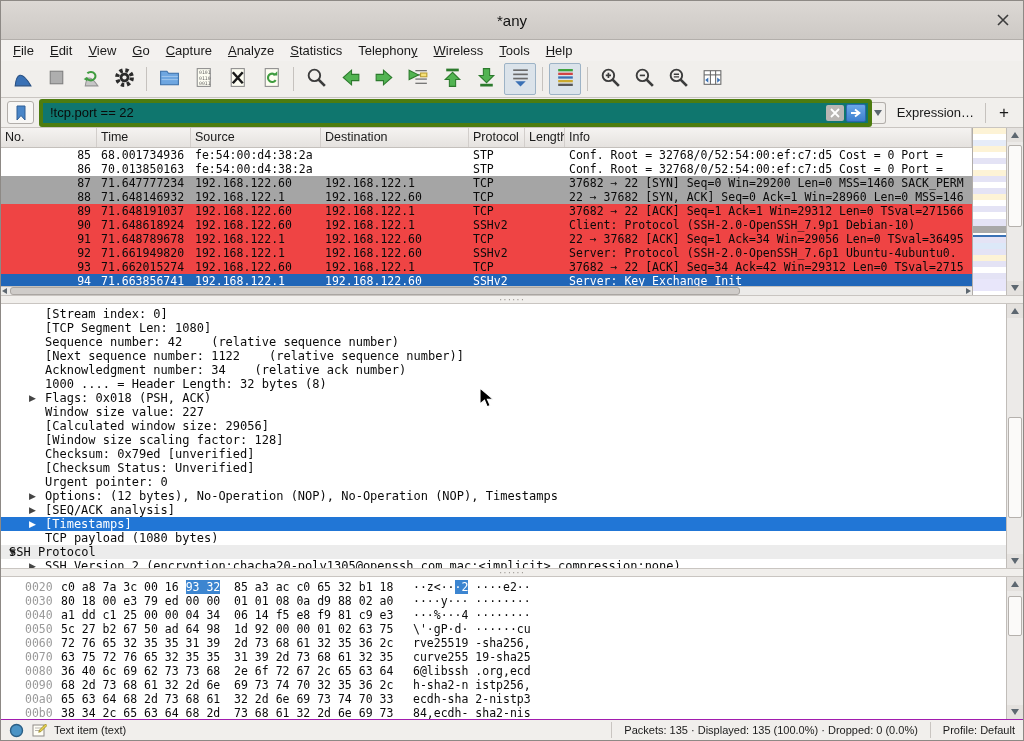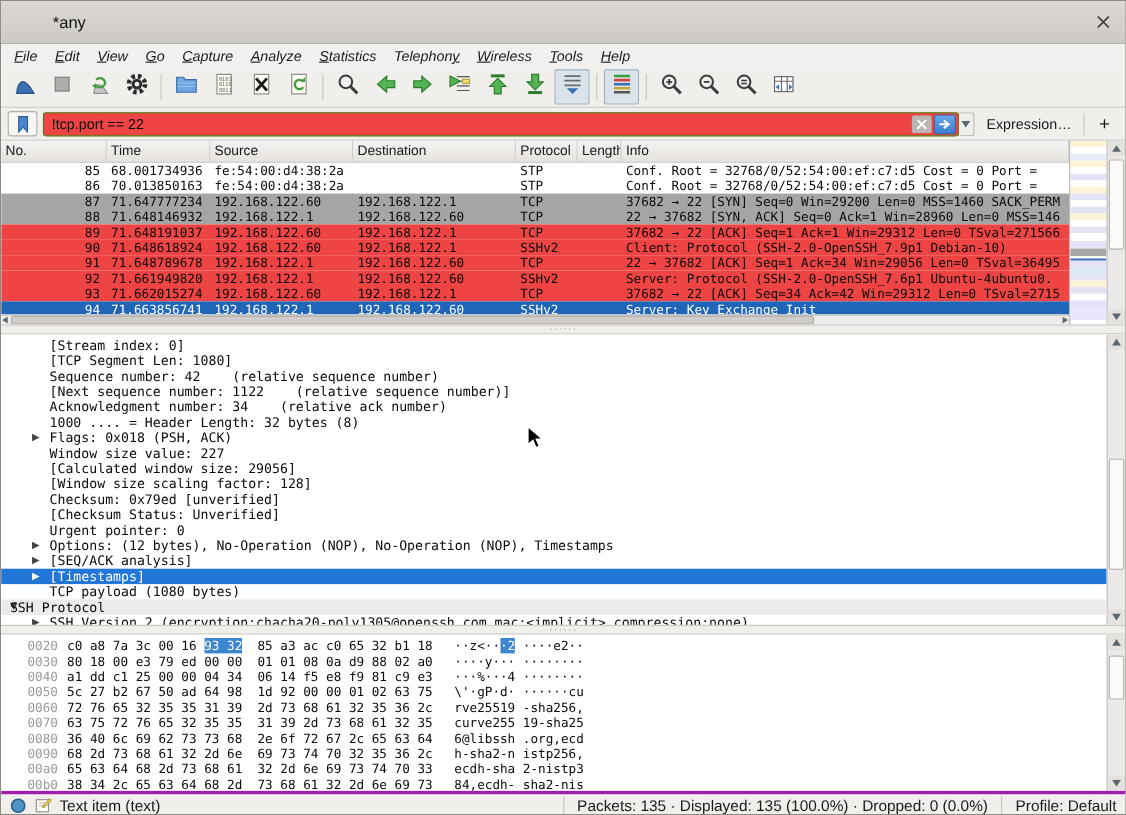--- a/index.html
+++ b/index.html
@@ -1,37 +1,37 @@
 <!DOCTYPE html>
 <html><head>
 <meta charset="utf-8">
 <style>
   html,body{margin:0;padding:0;background:#777;}
   .win{width:1024px;height:741px;box-sizing:border-box;border:1px solid #8d8985;background:#fff;
        display:flex;flex-direction:column;position:relative;overflow:hidden;
        font-family:"Liberation Sans","DejaVu Sans",sans-serif;}
   
   .titlebar{height:38px;flex:0 0 38px;background:linear-gradient(#dcd8d4,#cdc9c5);
-            border-bottom:1px solid #b3afab;display:flex;align-items:center;position:relative;padding-left:47px;}
+            border-bottom:1px solid #b3afab;display:flex;align-items:center;justify-content:center;position:relative;}
   .title{font-size:15px;color:#111;}
   .close-btn{position:absolute;right:10px;top:9px;width:20px;height:20px;display:flex;align-items:center;justify-content:center;}
   
-  .menubar{height:21px;flex:0 0 21px;background:#f3f1ef;display:flex;align-items:center;padding-left:4px;font-size:13px;color:#1a1a1a;font-style:italic;}
+  .menubar{height:21px;flex:0 0 21px;background:#f3f1ef;display:flex;align-items:center;padding-left:4px;font-size:13px;color:#1a1a1a;}
   .menu-item{padding:2px 8px;}
   .menu-item u{text-decoration:underline;}
   
   .toolbar{height:36px;flex:0 0 36px;background:#f1efec;border-bottom:1px solid #c9c5c1;display:flex;align-items:center;padding-left:4px;}
   .tbtn{width:30px;height:30px;display:flex;align-items:center;justify-content:center;border:1px solid transparent;border-radius:2px;margin:0 1px;}
   .tbtn.pressed{background:#dbe3ea;border:1px solid #9db3c6;}
   .tbtn svg{width:23px;height:23px;}
   .tsep{width:1px;height:24px;background:#c6c2be;margin:0 5px;}
   
   .filterbar{height:29px;flex:0 0 29px;background:#f1efec;border-bottom:1px solid #c9c5c1;display:flex;align-items:center;padding:0 6px;gap:5px;}
   .bookmark-box{width:25px;height:21px;border:1px solid #b2aeaa;border-radius:3px;background:#f8f7f5;display:flex;align-items:center;justify-content:center;}
-  .filter-input{flex:1;height:20px;background:#ef4444;border:1px solid #4d7c0f;border-radius:3px;display:flex;align-items:center;padding:0 2px 0 7px;font-size:13px;color:#0a0a0a;}
+  .filter-input{flex:1;height:20px;background:#0f766e;border:4px solid #4d7c0f;border-radius:3px;display:flex;align-items:center;padding:0 2px 0 7px;font-size:13px;color:#0a0a0a;}
   .filter-text{flex:1;white-space:pre;overflow:hidden;}
   .fbtn{width:18px;height:16px;display:flex;align-items:center;justify-content:center;margin-left:2px;border-radius:2px;}
   .fclear{background:#b9b6b3;}
   .fapply{background:linear-gradient(#6aa7e8,#3d7fd0);border:1px solid #2f66ad;}
   .fcaret{width:13px;height:20px;display:flex;align-items:center;justify-content:center;background:#f1efec;border:1px solid #b2aeaa;border-left:none;border-radius:0 3px 3px 0;margin-left:-5px;}
   .expr{font-size:13px;color:#1a1a1a;padding:0 6px;}
   .fsep{width:1px;height:20px;background:#c6c2be;}
   .plus{font-size:17px;color:#1a1a1a;padding:0 8px;}
   
   .packetpane{height:167px;flex:0 0 167px;display:flex;overflow:hidden;background:#fff;}
@@ -80,21 +80,21 @@
   .dline.sel{background:#2176d6;color:#fff;}
   .dline.sel .darrow{color:#fff;}
   
   .hexpane{height:142px;flex:0 0 142px;display:flex;overflow:hidden;background:#fff;}
   .hcontent{flex:1;overflow:hidden;padding-top:3px;font-family:"DejaVu Sans Mono","Liberation Mono",monospace;font-size:11.5px;color:#0a0a0a;}
   .hrow{height:14px;line-height:14px;white-space:pre;}
   .off{display:inline-block;width:36px;padding-left:24px;color:#9a9a9a;}
   .hex{display:inline-block;width:352px;}
   .hl{background:#3c85d0;color:#fff;}
   
-  .statusbar{flex:1;background:#f1efec;border-top:3px solid #a21caf;display:flex;align-items:flex-end;padding:0 8px;gap:7px;font-size:14px;color:#1a1a1a;}
+  .statusbar{flex:1;background:#f1efec;border-top:1px solid #a21caf;display:flex;align-items:center;padding:0 8px;gap:7px;font-size:11px;color:#1a1a1a;}
   .sb-right{margin-left:auto;display:flex;align-items:center;gap:12px;}
   .sb-sep{width:1px;height:16px;background:#c9c5c1;}
   .cursor{position:absolute;left:478px;top:386px;z-index:99;pointer-events:none;}
 </style>
 </head>
 <body>
 
 <div class="win">
 
   <div class="titlebar">

